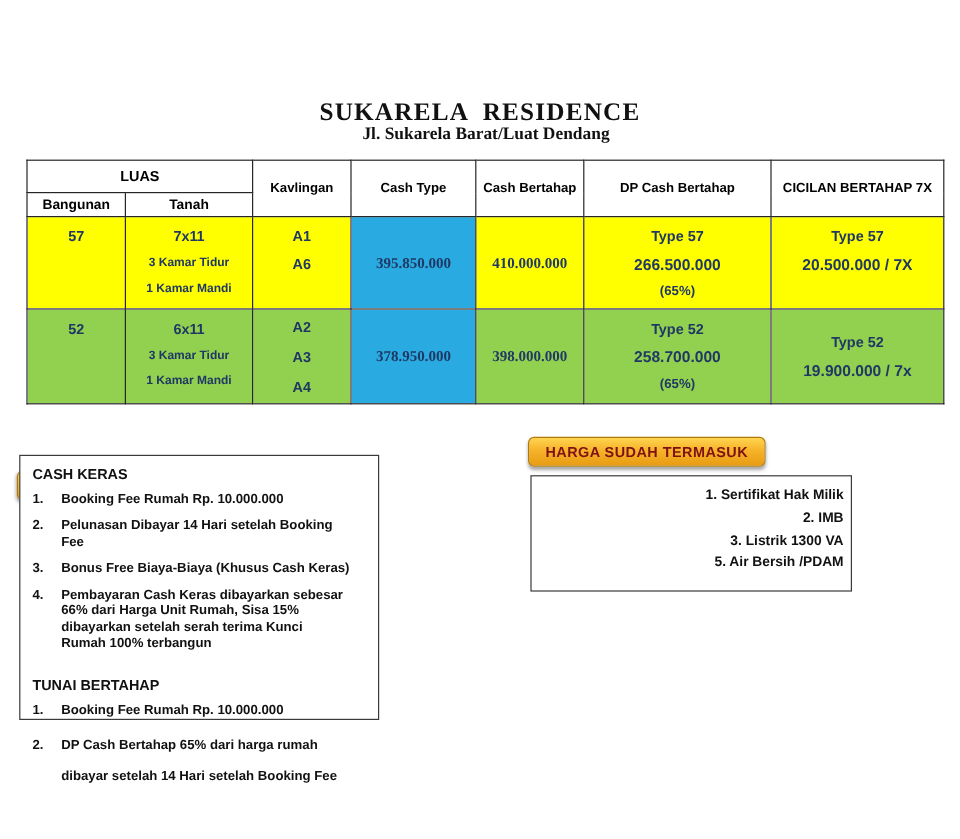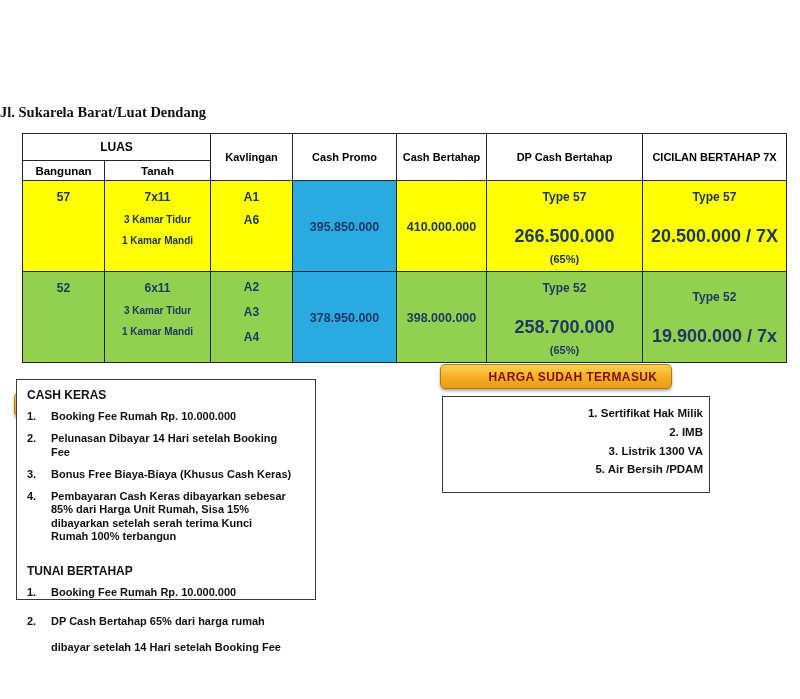--- a/index.html
+++ b/index.html
@@ -7,58 +7,59 @@
     position:relative; width:800px; height:699px; background:#ffffff;
     font-family:"Liberation Sans", sans-serif; overflow:hidden;
   }
   
   .title {
     position:absolute; top:81px; left:0; width:800px; text-align:center;
     font-family:"Liberation Serif", serif; font-weight:bold; font-size:21px;
     color:#111; letter-spacing:1px; white-space:pre;
   }
   .subtitle {
-    position:absolute; top:104px; left:0; width:714px; 
+    position:absolute; top:104px; left:0; width:714px; text-align:center;
     font-family:"Liberation Serif", serif; font-weight:bold; font-size:14.5px;
     color:#111;
+    padding-left:48px;
   }
   
   table.price {
     position:absolute; left:22px; top:133px; width:764px;
     border-collapse:collapse; table-layout:fixed;
   }
   table.price th, table.price td {
     border:1.5px solid #262626; padding:0; margin:0;
     font-weight:bold; text-align:center; overflow:hidden;
   }
   table.price th { font-size:11px; color:#000; background:#fff; }
   .row-yellow td { background:#FFFF00; }
   .row-green  td { background:#92D050; }
   td.blue-cell { background:#29ABE2 !important; }
   .navy { color:#1F3864; }
   .cell-top   { vertical-align:top; }
-  .cell-mid   { vertical-align:middle; }
+  .cell-mid   { vertical-align:middle;font-family:Liberation Serif, serif; }
   .stack      { padding-top:5px; }
   .ln         { line-height:23px; font-size:12px; }
-  .ln-lg      { line-height:23px; font-size:18px;margin-top:16px; }
+  .ln-lg      { line-height:23px; font-size:13px; }
   .ln-sm      { line-height:21px; font-size:10px; }
   .price-num  { font-size:12.5px; }
   .pct        { font-size:11px; line-height:23px; }
   .cic-mid    { display:flex; flex-direction:column; justify-content:center;
                 height:100%; }
   
   .banner {
     position:absolute; height:23px; border-radius:5px;
     background:linear-gradient(180deg,#FFD44F 0%,#F6B32A 45%,#E89C12 100%);
     border:1px solid #b07c10; box-shadow:0 2px 3px rgba(0,0,0,0.35);
     display:flex; align-items:center; justify-content:center;
     font-size:12px; font-weight:bold; color:#7E1113; letter-spacing:0.4px;
   }
   .banner-payment  { left:14px;  top:351px; width:192px;margin-top:41px; }
-  .banner-included { left:440px; top:364px; width:196px;padding-left:34px; }
+  .banner-included { left:440px; top:364px; width:196px; }
   
   .infobox {
     position:absolute; background:#fff; border:1.5px solid #3a3a3a;
     color:#111; font-weight:bold;
   }
   .box-payment  { left:16px;  top:379px; width:300px; height:221px;
                   padding:8px 23px 0 10px; box-sizing:border-box; }
   .box-included { left:442px; top:396px; width:268px; height:97px;
                   padding:7px 6px 0 10px; box-sizing:border-box; }
   .sec-title { font-size:12px; margin:0 0 8px 0; }
@@ -70,37 +71,38 @@
   ul.plist li.loose { line-height:26px; margin-bottom:2px; }
   .gap { height:12px; }
   ul.ilist { list-style:none; margin:0; padding:0; }
   ul.ilist li { font-size:11.5px; line-height:18.8px;text-align:right; }
 </style>
 </head>
 <body>
 
 <div class="page">
 
+  <div class="title">SUKARELA  RESIDENCE</div>
   <div class="subtitle">Jl. Sukarela Barat/Luat Dendang</div>
 
   <table class="price">
     <colgroup>
       <col style="width:82px">
         <col style="width:106px">
         <col style="width:82px">
       <col style="width:104px">
         <col style="width:90px">
         <col style="width:156px">
       <col style="width:144px">
     </colgroup>
     <tbody>
         <tr style="height:27px">
       <th colspan="2" style="font-size:12px">LUAS</th>
       <th rowspan="2">Kavlingan</th>
-      <th rowspan="2">Cash Promo</th>
+      <th rowspan="2">Cash Type</th>
       <th rowspan="2">Cash Bertahap</th>
       <th rowspan="2">DP Cash Bertahap</th>
       <th rowspan="2">CICILAN BERTAHAP 7X</th>
     </tr>
     <tr style="height:20px">
       <th style="font-size:11.5px">Bangunan</th>
       <th style="font-size:11.5px">Tanah</th>
     </tr>
 
     <tr class="row-yellow" style="height:77px">
@@ -200,21 +202,21 @@
       <li>
         <span class="num">2.</span>
         <span class="txt">Pelunasan Dibayar 14 Hari setelah Booking Fee</span>
       </li>
       <li>
         <span class="num">3.</span>
         <span class="txt">Bonus Free Biaya-Biaya (Khusus Cash Keras)</span>
       </li>
       <li>
         <span class="num">4.</span>
-        <span class="txt">Pembayaran Cash Keras dibayarkan sebesar 85% dari Harga Unit Rumah, Sisa 15%  dibayarkan setelah serah terima Kunci Rumah 100%  terbangun</span>
+        <span class="txt">Pembayaran Cash Keras dibayarkan sebesar 66% dari Harga Unit Rumah, Sisa 15%  dibayarkan setelah serah terima Kunci Rumah 100%  terbangun</span>
       </li>
     </ul>
     <div class="gap"></div>
     <div class="sec-title">TUNAI BERTAHAP</div>
     <ul class="plist">
       <li>
         <span class="num">1.</span>
         <span class="txt">Booking Fee Rumah  Rp. 10.000.000</span>
       </li>
       <li class="loose">

